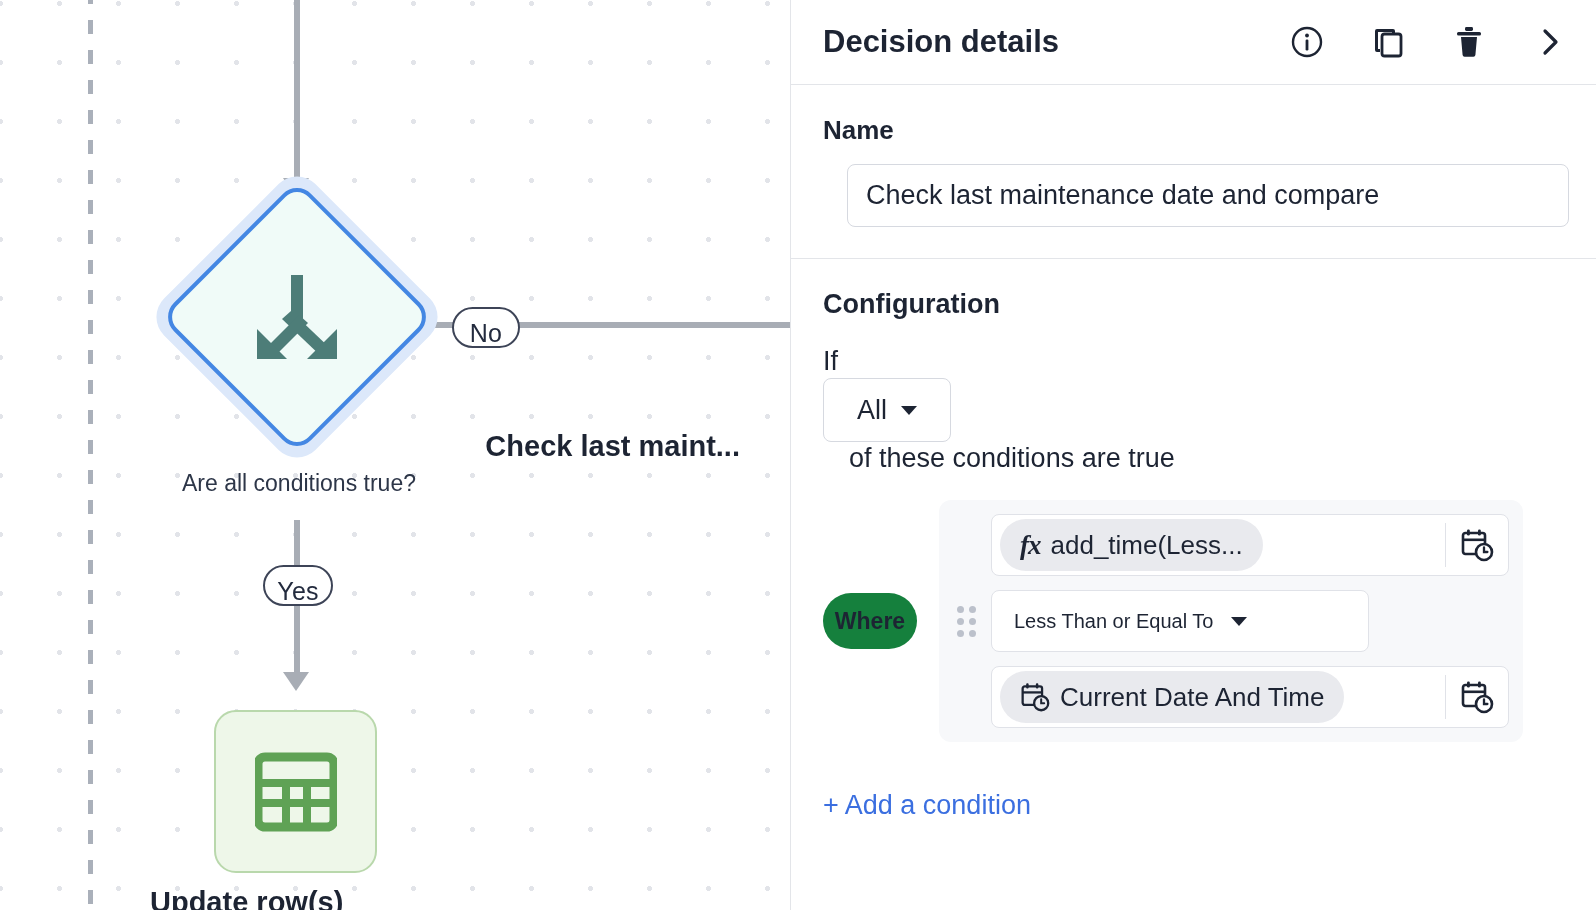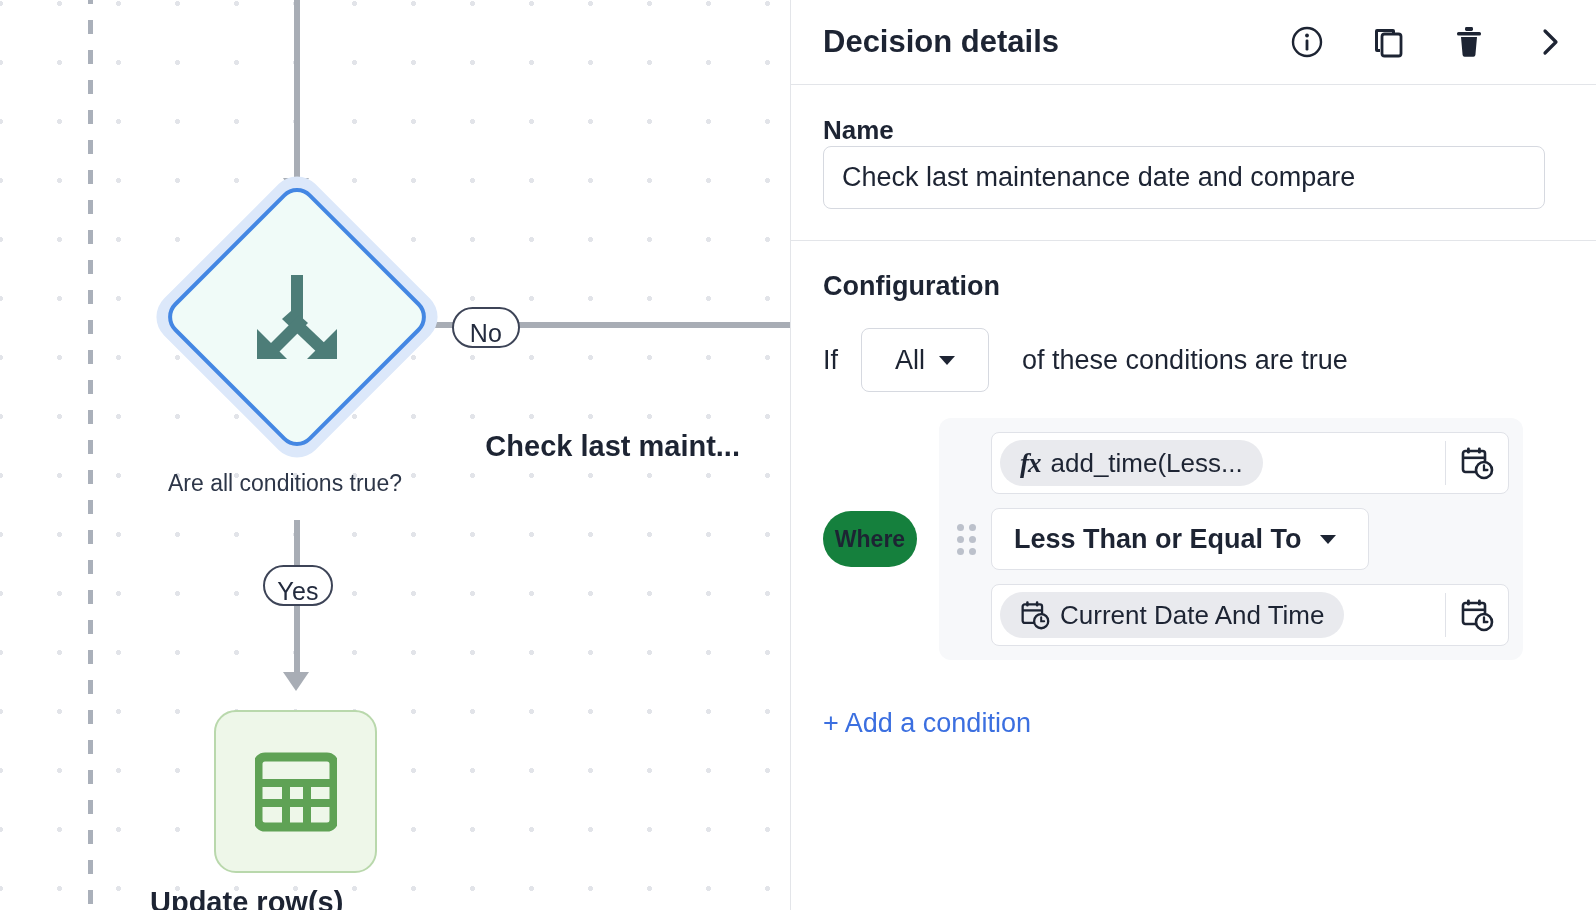--- a/index.html
+++ b/index.html
@@ -191,47 +191,50 @@
   .section {
     padding: 30px 32px 0 32px;
   }
   .section-divider {
     border-bottom: 1px solid #e3e5e9;
   }
   .field-label {
     font-size: 26px;
     font-weight: bold;
     color: #1d2433;
+    margin-bottom: 18px;
   }
   .text-input {
     width: 722px;
     height: 63px;
     box-sizing: border-box;
     border: 1px solid #d6d9e0;
     border-radius: 8px;
     font-size: 27px;
     color: #1d2433;
     padding: 0 18px;
     font-family: "Liberation Sans", sans-serif;
     background: #ffffff;
     outline: none;
+    margin-left: 24px;
   }
   .name-gap { height: 31px; }
 
   .config-title {
     font-size: 27px;
     font-weight: bold;
     color: #1d2433;
     margin-bottom: 26px;
   }
   .if-row {
     display: flex;
-    align-items: center;
-    gap: 7px;
+    align-items: flex-start;
+    gap: 1px;
     margin-bottom: 26px;
+    flex-direction: column;
   }
   .if-word {
     font-size: 27px;
     color: #1d2433;
     margin-right: 16px;
   }
   .mini-select {
     width: 126px;
     height: 62px;
     border: 1px solid #d6d9e0;
@@ -316,35 +319,35 @@
   .cond-field {
     height: 62px;
     background: #ffffff;
     border: 1px solid #e0e2e8;
     border-radius: 8px;
     display: flex;
     align-items: center;
     box-sizing: border-box;
   }
   .cond-field.operator { width: 378px; padding-left: 22px; gap: 18px; cursor: pointer; }
-  .op-text { font-size: 27px; color: #1d2433; white-space: nowrap; font-weight: bold; }
+  .op-text { font-size: 20px; color: #1d2433; white-space: nowrap; }
   .token-area {
     flex: 1 1 auto;
     display: flex;
     align-items: center;
     padding-left: 8px;
     min-width: 0;
   }
   .token {
     display: inline-flex;
     align-items: center;
     gap: 10px;
     background: #e9eaee;
     border-radius: 999px;
-    height: 46px;
+    height: 52px;
     padding: 0 20px;
     font-size: 26px;
     color: #1d2433;
     white-space: nowrap;
     max-width: 100%;
     overflow: hidden;
     cursor: pointer;
   }
   .fx-glyph {
     font-family: "Liberation Serif", serif;
@@ -403,21 +406,21 @@
           <rect x="42" y="6" width="12" height="44"></rect>
           <path d="M42 42 L84 82 L75 90 L33 50 Z"></path>
           <path d="M88 60 L88 90 L58 90 Z"></path>
           <path d="M50 46 L14 82 L23 90 L59 54 Z"></path>
           <path d="M8 60 L8 90 L38 90 Z"></path>
         </g>
       </svg>
     </div>
 
     <div class="node-title" style="left:150px; top:430px;">Check last maint...</div>
-    <div class="node-sub" style="left:168px; top:470px;">Are all conditions true?</div>
+    <div class="node-sub" style="left:182px; top:470px;">Are all conditions true?</div>
 
     <div class="conn conn-v" style="left:294px; top:520px; height:160px;"></div>
     <div class="edge-pill" style="left:263px; top:565px; width:66px; height:37px;">
       <span>Yes</span>
     </div>
     <div class="arrowhead-down" style="left:283px; top:672px;"></div>
 
     <div class="sheet-node">
       <svg width="82" height="82" viewBox="0 0 82 82">
         <rect x="3" y="6" width="76" height="70" rx="7" fill="none" stroke="#5fa255" stroke-width="9"></rect>

